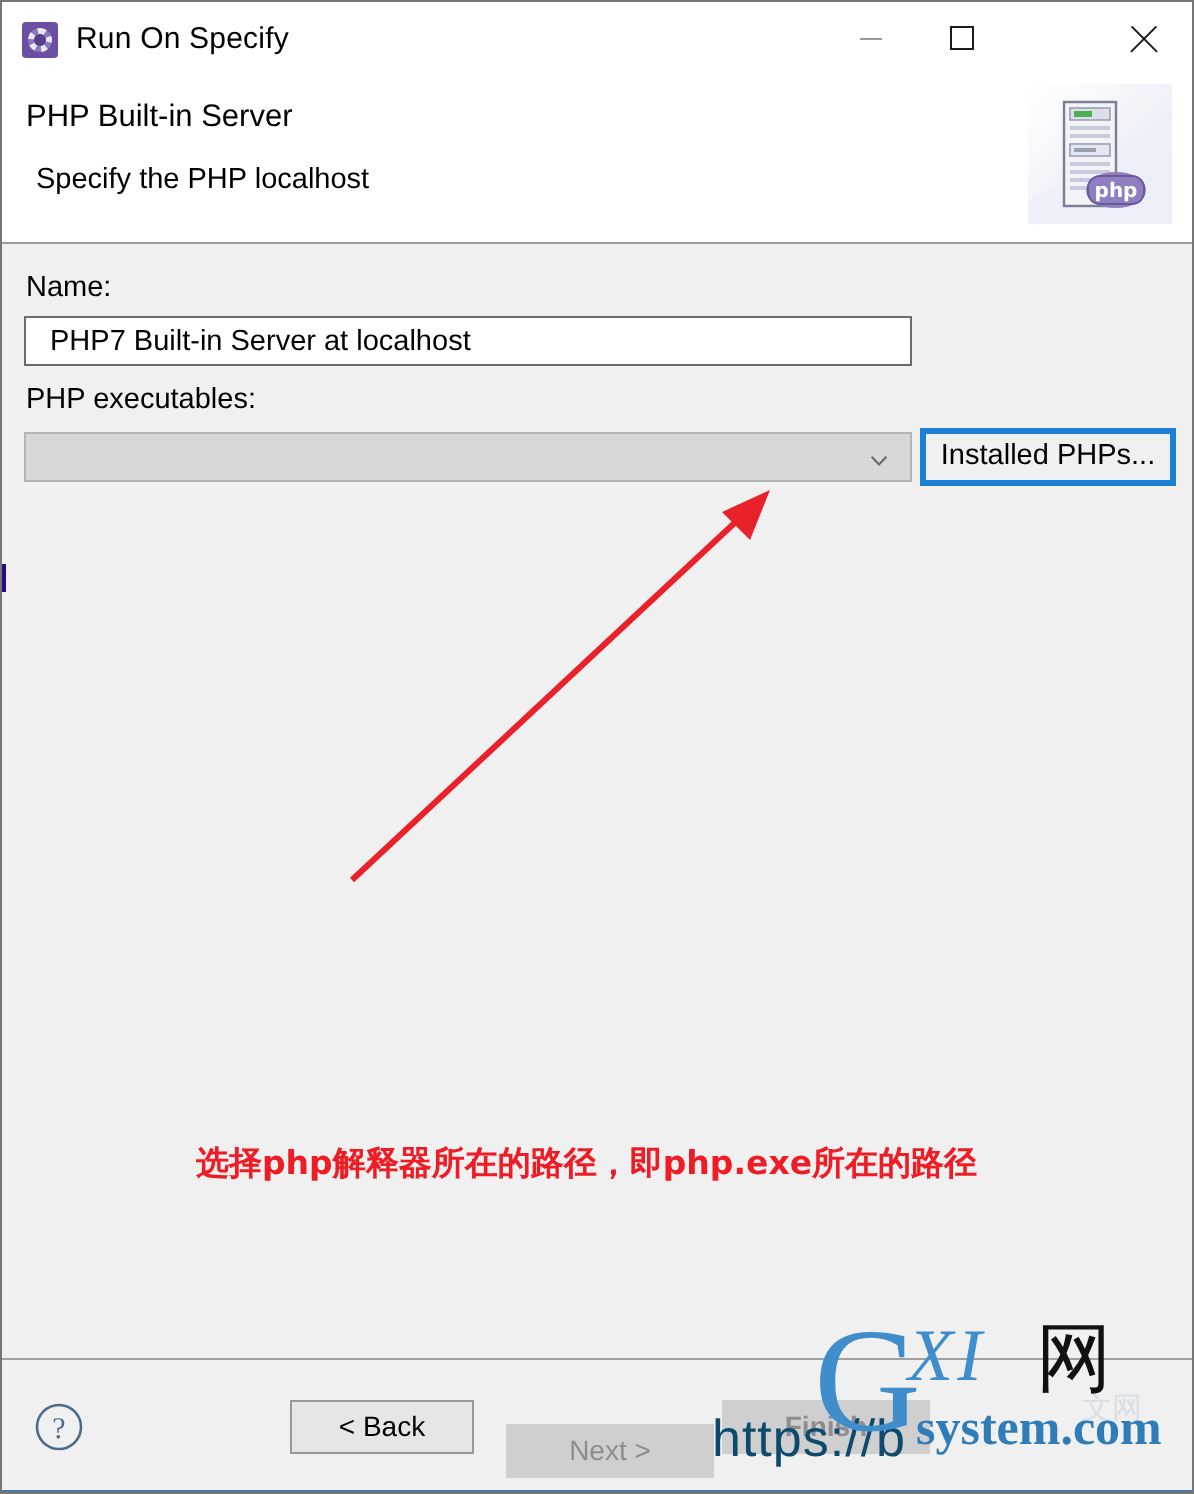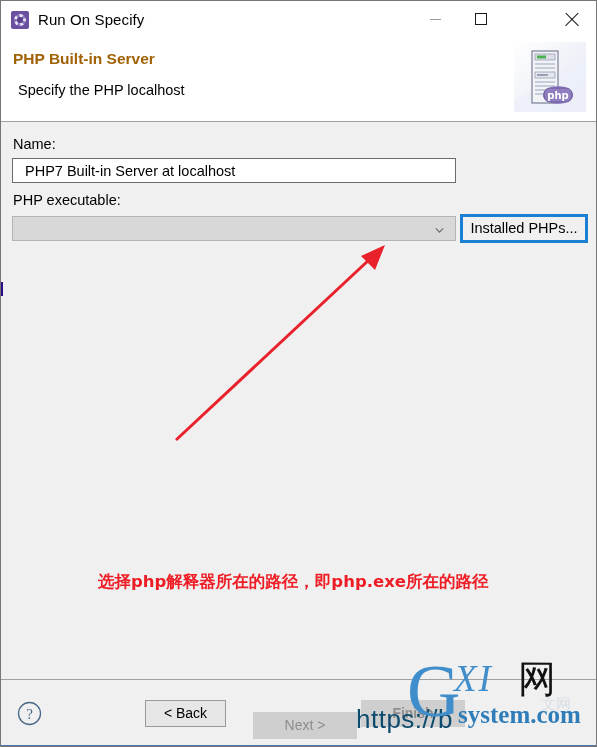--- a/index.html
+++ b/index.html
@@ -119,22 +119,22 @@
     width: 595px;
     height: 84px;
     background: #ffffff;
     border-bottom: 1px solid #9e9e9e;
     box-sizing: border-box;
   }
   #header-title {
     position: absolute;
     left: 12px; top: 12px;
     font-size: 15.5px;
-    font-weight: bold;
-    color: #a16207;
+    font-weight: normal;
+    color: #000000;
   }
   #header-subtitle {
     position: absolute;
     left: 17px; top: 44px;
     font-size: 14.5px;
     color: #000000;
   }
   #header-icon {
     position: absolute;
     right: 10px; top: 4px;
@@ -263,21 +263,21 @@
     height: 27px;
     box-sizing: border-box;
     font-family: "Liberation Sans", sans-serif;
     font-size: 14px;
     text-align: center;
     line-height: 25px;
     white-space: nowrap;
   }
   #btn-back {
     left: 144px;
-    width: 81px;
+    width: 92px;
     background: #e6e6e6;
     border: 1px solid #999999;
     color: #000000;
   }
   #btn-next {
     left: 252px;
     width: 104px;
     background: #cfcfcf;
     border: 1px solid #cfcfcf;
     color: #8d8d8d;
@@ -408,21 +408,21 @@
     </svg>
   </div>
 
   <div id="body">
 
     <div id="left-accent"></div>
 
     <div id="label-name">Name:</div>
     <input id="name-input" type="text" value="PHP7 Built-in Server at localhost" style="">
 
-    <div id="label-php-exec">PHP executable:</div>
+    <div id="label-php-exec">PHP executables:</div>
 
     <div id="php-combo">
       <svg class="arrow" viewBox="0 0 9 9">
         <path d="M0.8 2.4 L4.5 6.2 L8.2 2.4" stroke="#6a6a6a" stroke-width="1.1" fill="none"></path>
       </svg>
     </div>
 
     <div id="installed-btn">Installed PHPs...</div>
     <div id="installed-highlight"></div>
 

